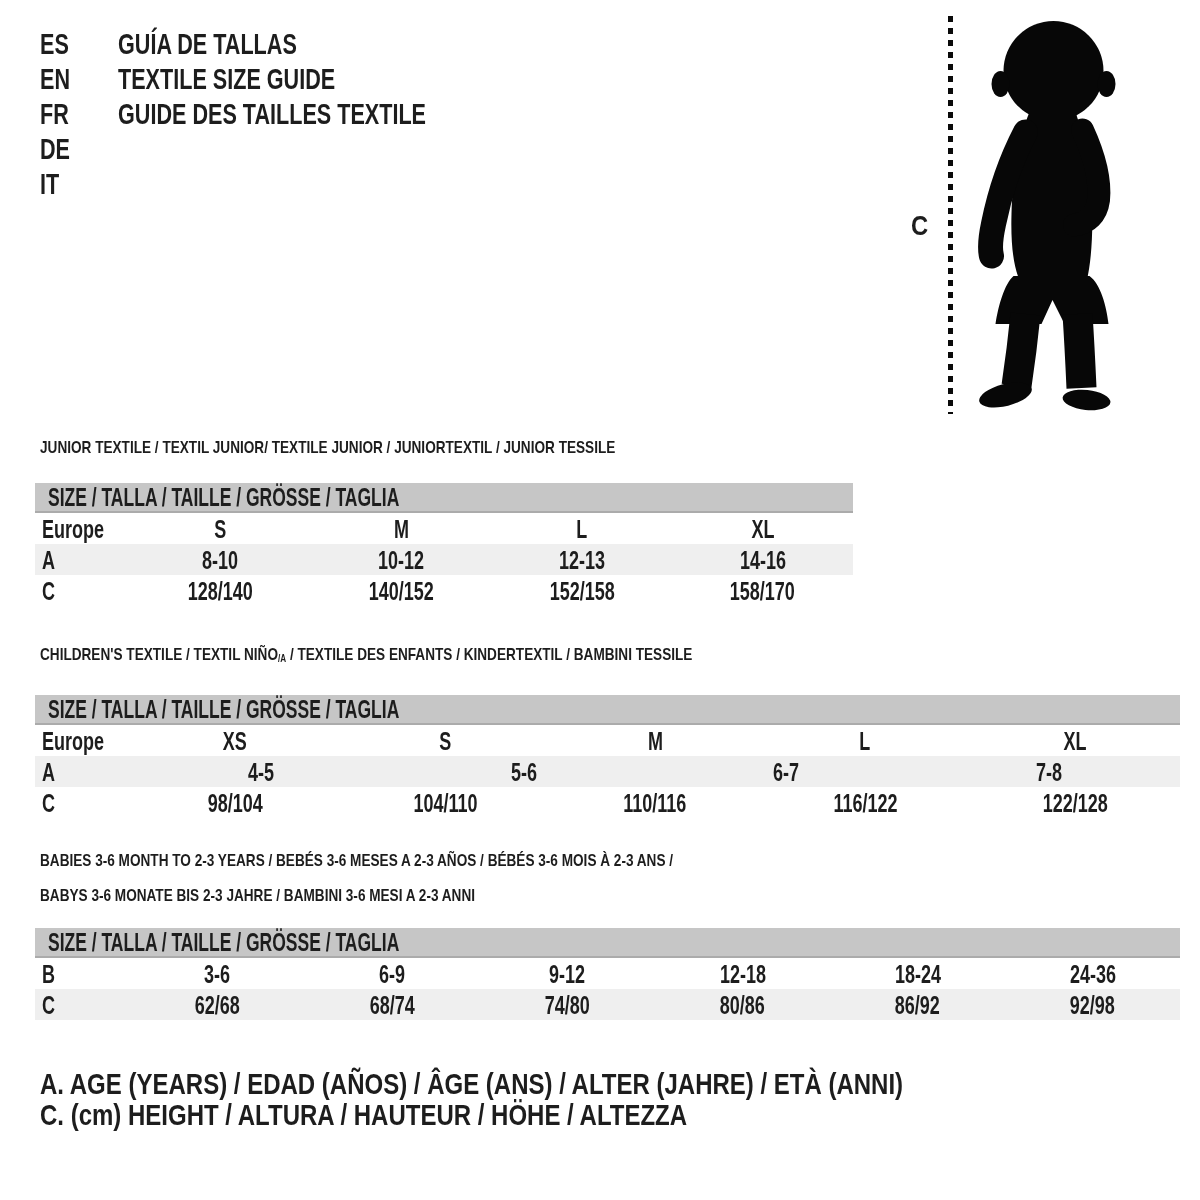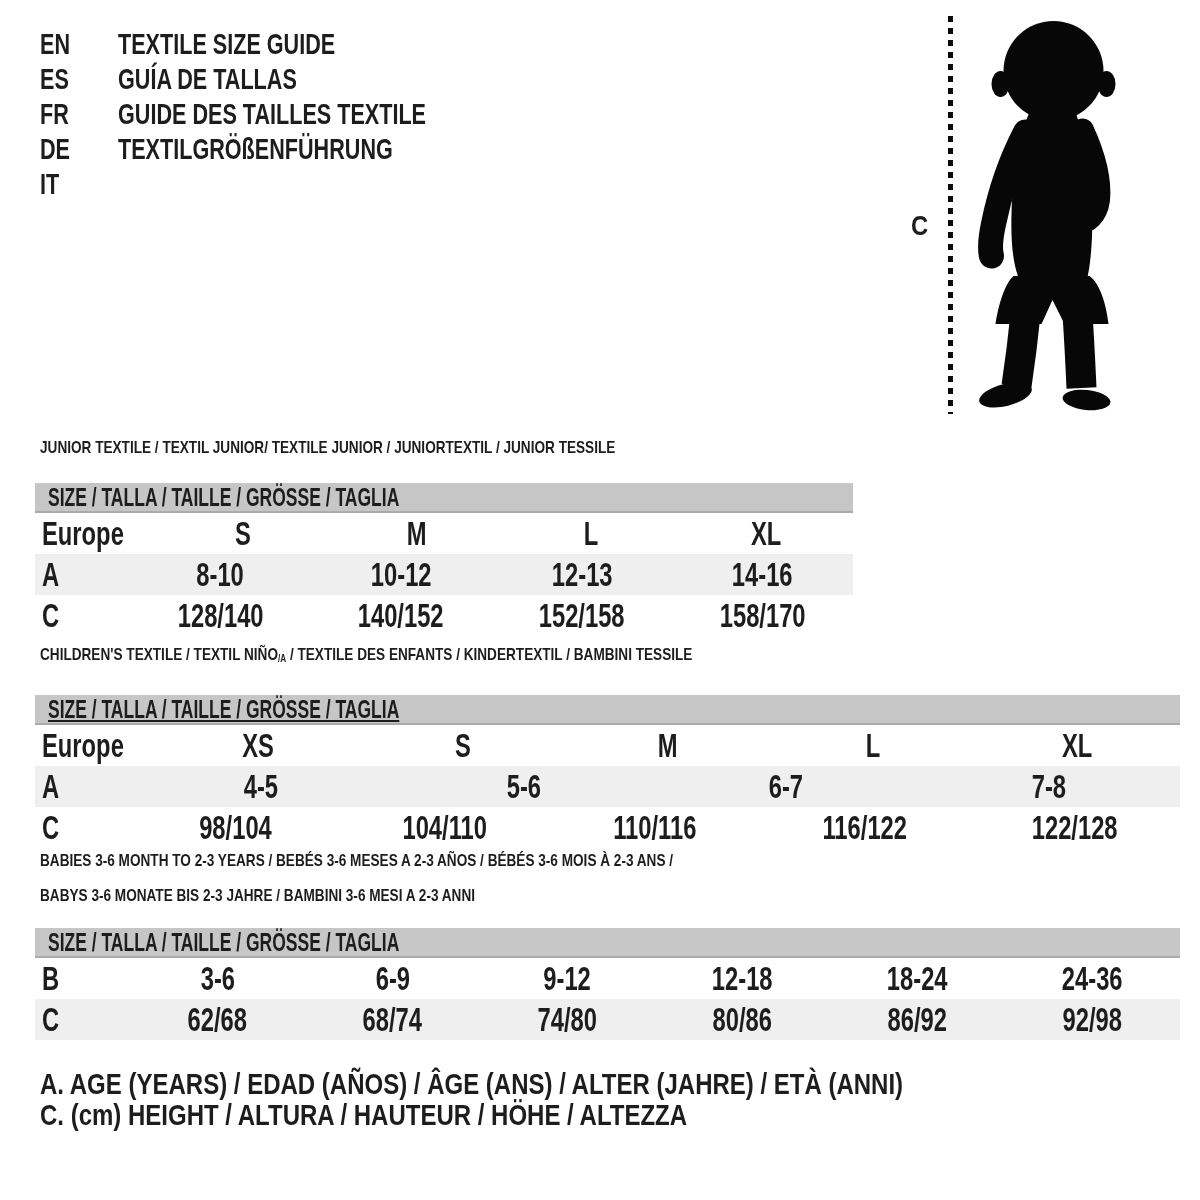--- a/index.html
+++ b/index.html
@@ -25,68 +25,67 @@
   .figure-wrap{position:absolute;left:905px;top:14px;width:260px;height:410px;}
   .dash-line{position:absolute;left:43px;top:2px;width:5px;height:398px;
     background:repeating-linear-gradient(180deg,#0a0a0a 0 6px,transparent 6px 12px);}
   .c-label{position:absolute;left:6px;top:196px;font-size:28px;font-weight:700;}
   .c-label .cx{transform:scaleX(0.85);}
   .baby-svg{position:absolute;left:58px;top:0;}
 
   
   .section{position:absolute;box-sizing:border-box;}
   .sec-junior{left:35px;top:433px;width:818px;}
-  .sec-children{left:35px;top:640px;width:1145px;text-decoration:underline;}
+  .sec-children{left:35px;top:640px;width:1145px;}
   .sec-babies{left:35px;top:843px;width:1145px;}
   .sec-title{margin:0 0 0 5px;font-size:17px;font-weight:700;line-height:29px;}
   .sec-babies .sec-title{line-height:35px;}
   .sec-title .cx{transform:scaleX(0.80);}
   .sub-part{font-size:0.60em;vertical-align:-0.22em;}
 
   .size-bar{height:30px;background:var(--bar,#c6c6c6);border-bottom:2px solid #ababab;
     display:flex;align-items:center;padding-left:13px;box-sizing:border-box;
     font-size:25px;font-weight:700;}
   .size-bar .cx{transform:scaleX(0.70);}
   .sec-junior .size-bar{margin-top:21px;}
   .sec-children .size-bar{margin-top:22px;}
   .sec-babies .size-bar{margin-top:15px;}
 
   .size-table{width:100%;}
-  .trow{display:flex;align-items:center;height:41px;font-size:33px;font-weight:700;}
+  .trow{display:flex;align-items:flex-end;height:31px;font-size:25px;font-weight:700;}
   .trow.shaded{background:var(--shade,#efefef);}
   .trow .cx{transform:scaleX(0.72);}
   .tlabel{flex:0 0 95px;padding-left:7px;box-sizing:border-box;text-align:left;}
   .tcell{flex:1;text-align:center;}
 
   
   .legend{position:absolute;left:40px;top:1068px;}
   .legend-line{font-size:30px;font-weight:700;line-height:31px;}
   .legend .cx{transform:scaleX(0.80);}
 </style>
 </head>
 <body>
 
 <div id="canvas" style="--bg: #ffffff; --ink: #1d1d1d; --bar: #c6c6c6; --shade: #efefef;">
 
   <div class="lang-block">
       <div class="lang-row">
+        <span class="lang-code"><span class="cx ox-l">ES</span></span>
+        <span class="lang-label"><span class="cx ox-l">GUÍA DE TALLAS</span></span>
+      </div>
+      <div class="lang-row">
         <span class="lang-code"><span class="cx ox-l">EN</span></span>
         <span class="lang-label"><span class="cx ox-l">TEXTILE SIZE GUIDE</span></span>
       </div>
       <div class="lang-row">
-        <span class="lang-code"><span class="cx ox-l">ES</span></span>
-        <span class="lang-label"><span class="cx ox-l">GUÍA DE TALLAS</span></span>
-      </div>
-      <div class="lang-row">
         <span class="lang-code"><span class="cx ox-l">FR</span></span>
         <span class="lang-label"><span class="cx ox-l">GUIDE DES TAILLES TEXTILE</span></span>
       </div>
       <div class="lang-row">
         <span class="lang-code"><span class="cx ox-l">DE</span></span>
-        <span class="lang-label"><span class="cx ox-l">TEXTILGRÖßENFÜHRUNG</span></span>
       </div>
       <div class="lang-row">
         <span class="lang-code"><span class="cx ox-l">IT</span></span>
       </div>
     </div>
 
   <div class="figure-wrap">
     <div class="dash-line"></div>
     <div class="c-label"><span class="cx ox-l">C</span></div>
     <span class="baby-svg">

